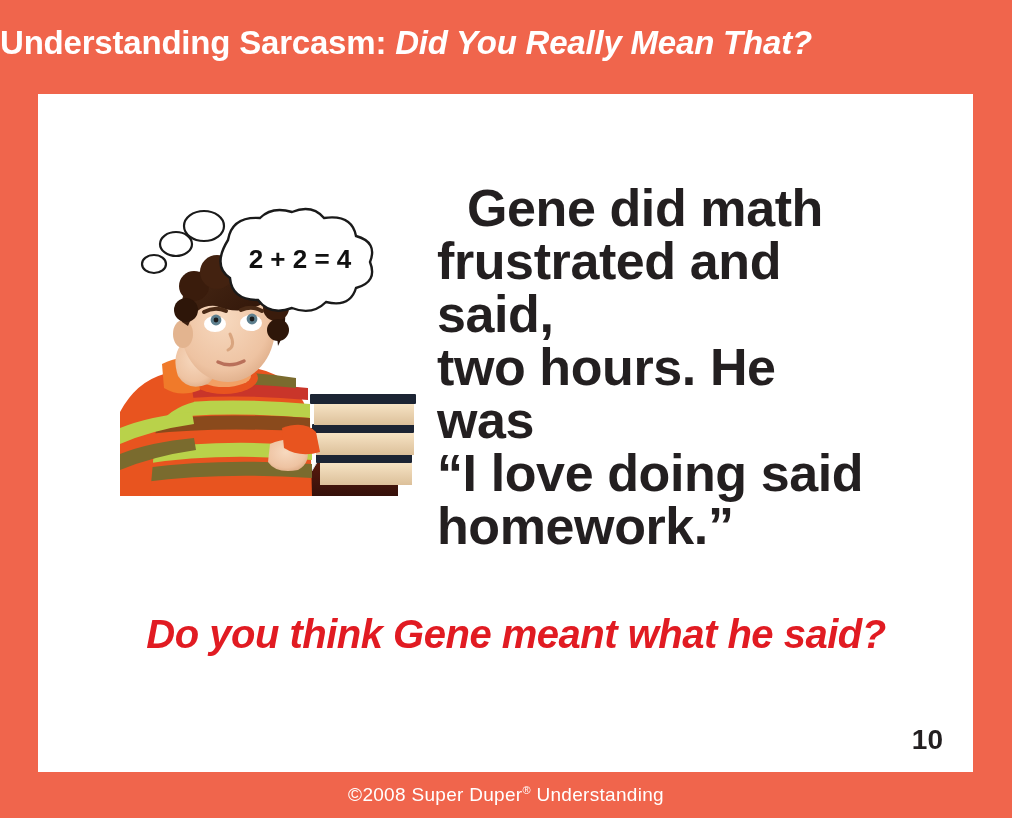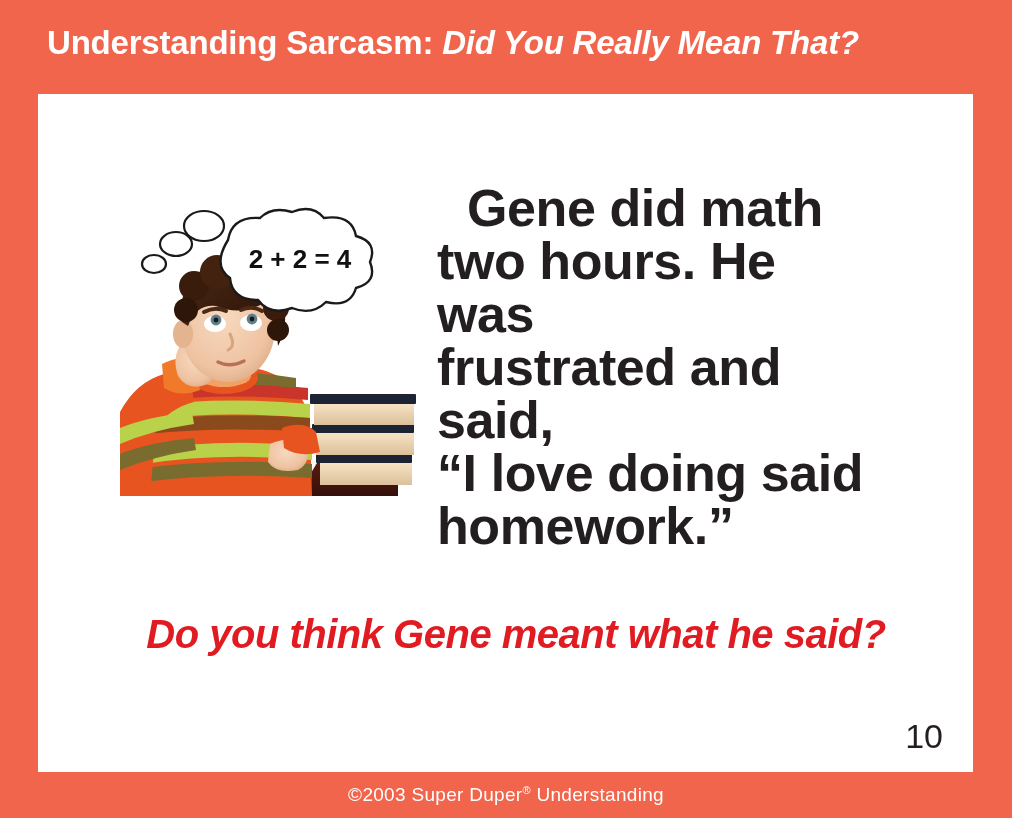--- a/index.html
+++ b/index.html
@@ -23,21 +23,20 @@
 
   
   .title-bar {
     position: absolute;
     left: 0;
     top: 0;
     width: 1012px;
     height: 84px;
     display: flex;
     align-items: center;
-    padding-left: 47px;
     box-sizing: border-box;
   }
   .title-text {
     color: #ffffff;
     font-size: 33px;
     line-height: 1;
     white-space: nowrap;
     letter-spacing: -0.2px;
   }
   .title-main {
@@ -96,22 +95,22 @@
     letter-spacing: -0.5px;
     white-space: nowrap;
   }
 
   
   .page-number {
     position: absolute;
     right: 30px;
     bottom: 16px;
     color: #231f20;
-    font-size: 34px;
-    font-weight: normal;
+    font-size: 28px;
+    font-weight: bold;
   }
 
   
   .footer {
     position: absolute;
     left: 0;
     top: 772px;
     width: 1012px;
     height: 46px;
     display: flex;
@@ -264,28 +263,28 @@
             <text x="180" y="62" text-anchor="middle" font-family="'Liberation Sans', sans-serif" font-size="26" font-weight="bold" fill="#111111">2 + 2 = 4</text>
           </g>
 
           <ellipse cx="84" cy="20" rx="20" ry="15" fill="#ffffff" stroke="#1a1a1a" stroke-width="2.2"></ellipse>
         </g>
       </svg>
     </div>
 
     <div class="body-text">
       <div><span class="indent"></span><span>Gene did math</span></div>
+      <div>frustrated and said,</div>
       <div>two hours. He was</div>
-      <div>frustrated and said,</div>
       <div>“I love doing said</div>
       <div>homework.”</div>
     </div>
 
     <div class="question">Do you think Gene meant what he said?</div>
 
     <div class="page-number">10</div>
   </div>
 
   <div class="footer">
-    <div class="footer-text"><span>©2003 Super Duper</span><sup>®</sup><span> Understanding</span></div>
+    <div class="footer-text"><span>©2008 Super Duper</span><sup>®</sup><span> Understanding</span></div>
   </div>
 
 </div>
 
 </body></html>

